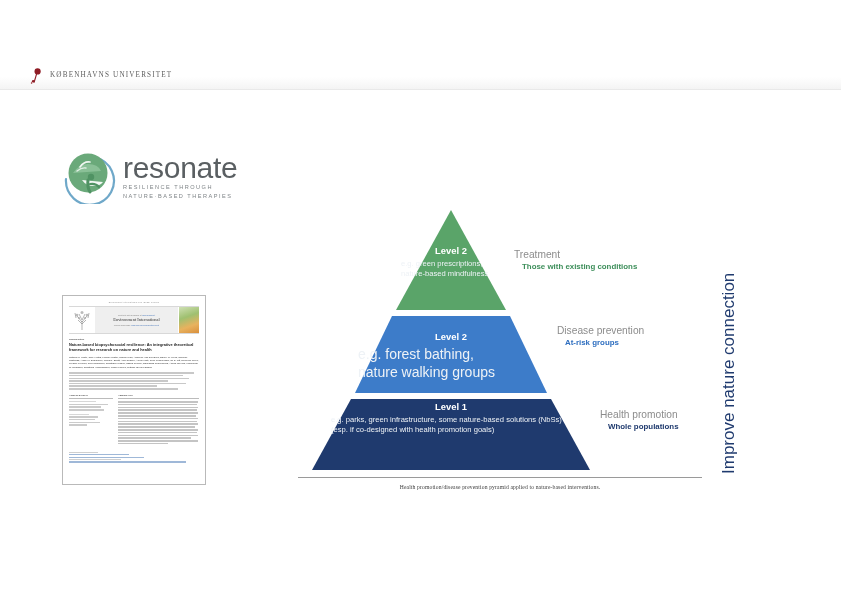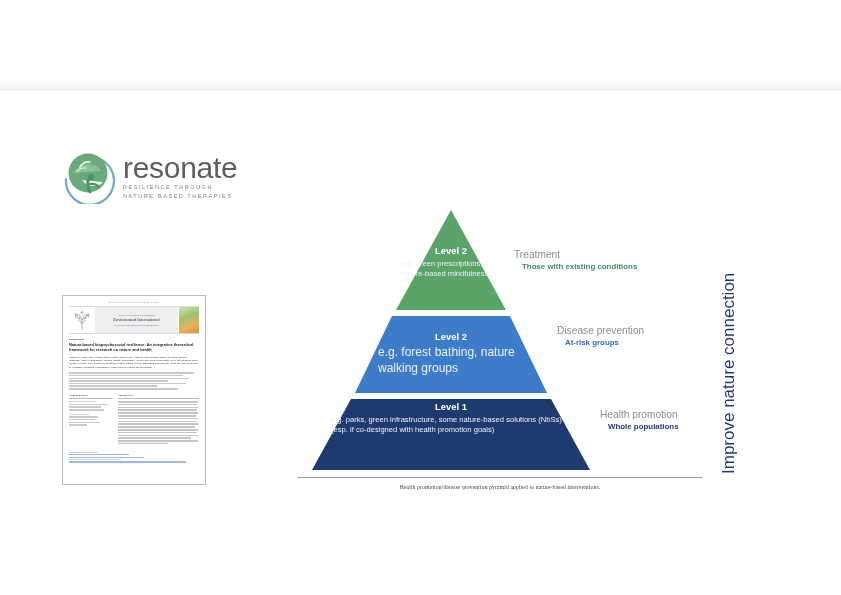--- a/index.html
+++ b/index.html
@@ -211,21 +211,21 @@
   }
   .lvl-sub {
     position: absolute;
     color: #eef2f6;
     text-align: left;
     line-height: 1.3;
   }
   #l3-title { left: 116px; top: 40px; width: 80px; font-size: 9.4px; }
   #l3-sub   { left: 106px; top: 54px; width: 100px; font-size: 7.6px; }
   #l2-title { left: 106px; top: 126px; width: 100px; font-size: 9.4px; }
-  #l2-sub   { left: 83px; top: 140px; width: 150px; font-size: 12px; }
+  #l2-sub   { left: 63px; top: 140px; width: 150px; font-size: 14px; }
   #l1-title { left: 106px; top: 196px; width: 100px; font-size: 9.4px; }
   #l1-sub   { left: 36px; top: 210px; width: 240px; font-size: 7.6px; }
 
   .side-label { position: absolute; white-space: nowrap; }
   .side-label .sl-main {
     font-size: 10.2px;
     color: #8c8c8c;
     display: block;
     line-height: 1.25;
   }
@@ -273,20 +273,31 @@
     color: #1f3a6e;
     white-space: nowrap;
   }
 </style>
 </head>
 <body>
 
 <div id="slide">
 
   <div class="ku-banner"></div>
+  <div class="ku-logo-wrap">
+    <span>
+      <svg class="ku-seal" viewBox="0 0 13 16">
+        <circle cx="7.6" cy="3.4" r="3.1" fill="#8e1b24"></circle>
+        <path d="M6.6 6.0 L4.0 14.6" stroke="#8e1b24" stroke-width="1.1" fill="none"></path>
+        <circle cx="3.2" cy="13.2" r="1.25" fill="#8e1b24"></circle>
+        <circle cx="1.6" cy="15.0" r="0.8" fill="#8e1b24"></circle>
+      </svg>
+    </span>
+    <span class="ku-wordmark">KØBENHAVNS UNIVERSITET</span>
+  </div>
 
 
   <div class="resonate-logo">
     <span>
       <svg class="resonate-mark" viewBox="0 0 58 55">
         <path d="M6 30 a24 24 0 1 0 9-17" stroke="#6fa8c9" stroke-width="2.2" fill="none" stroke-linecap="round"></path>
         <circle cx="28" cy="24" r="19.5" fill="#6aa97a"></circle>
         <path d="M13 24 q6-9 15-9 q10 0 13 7" fill="#8fc49c" opacity="0.85"></path>
         <path d="M20 18 q4-6 10-5" stroke="#ffffff" stroke-width="1.6" fill="none" stroke-linecap="round" opacity="0.9"></path>
         <path d="M17 22 q5-4 9-3" stroke="#ffffff" stroke-width="1.3" fill="none" stroke-linecap="round" opacity="0.75"></path>

